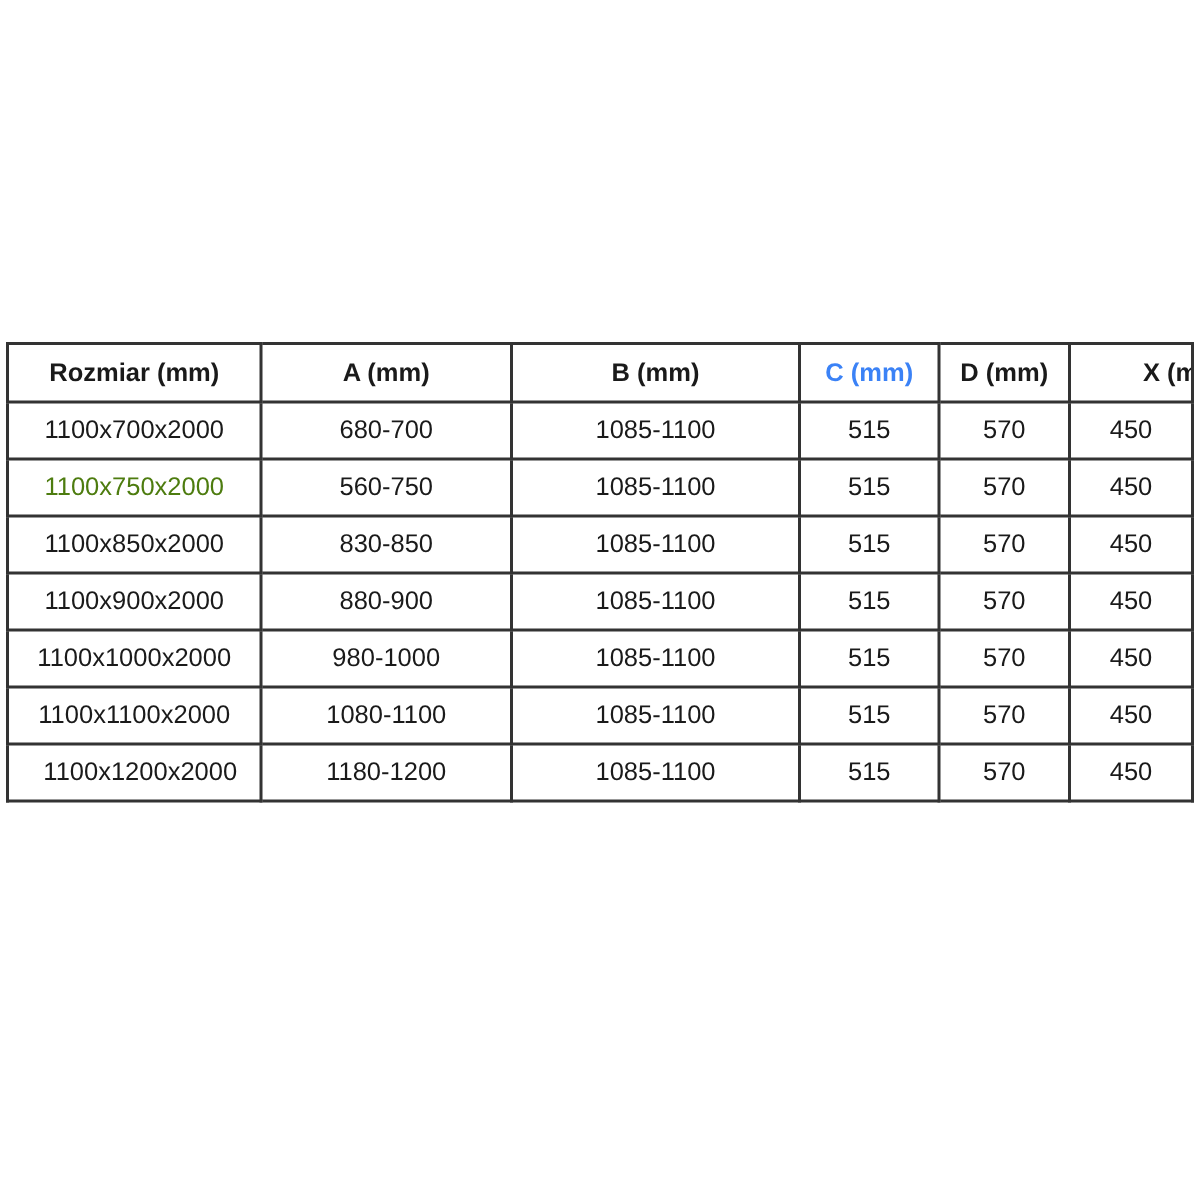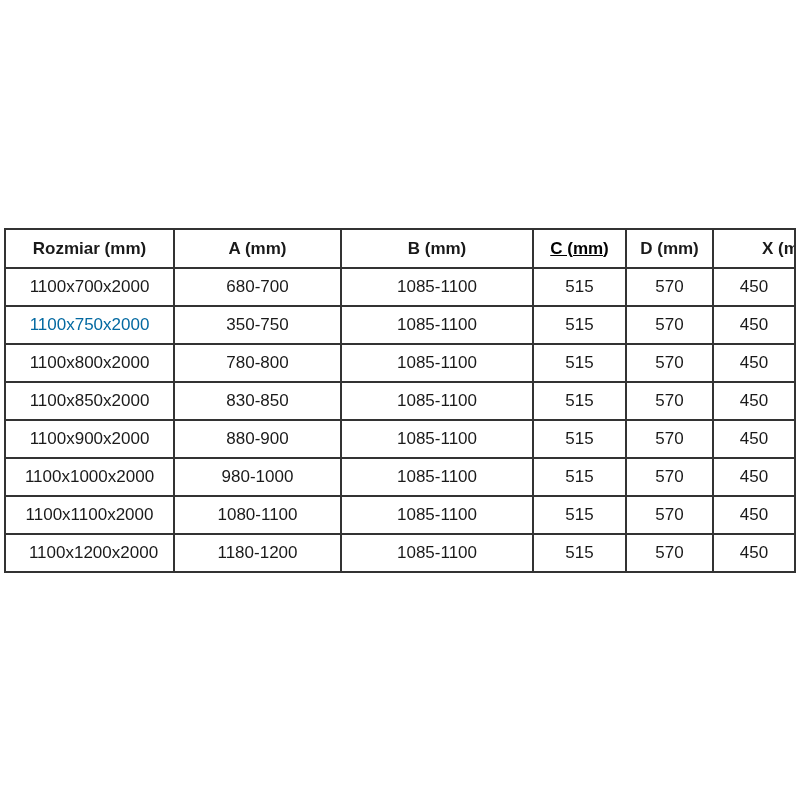--- a/index.html
+++ b/index.html
@@ -68,45 +68,37 @@
         <col class="c-b">
         <col class="c-c">
         <col class="c-d">
         <col class="c-x">
       </colgroup>
       <thead>
         <tr>
             <th style="border-color: rgb(51, 51, 51); color: rgb(26, 26, 26);">Rozmiar (mm)</th>
             <th style="border-color: rgb(51, 51, 51); color: rgb(26, 26, 26);">A (mm)</th>
             <th style="border-color: rgb(51, 51, 51); color: rgb(26, 26, 26);">B (mm)</th>
-            <th style="border-color: rgb(51, 51, 51); color: #000000; text-decoration: underline;">C (mm)</th>
+            <th style="border-color: rgb(51, 51, 51); color: #3b82f6;">C (mm)</th>
             <th style="border-color: rgb(51, 51, 51); color: rgb(26, 26, 26);">D (mm)</th>
             <th style="border-color: rgb(51, 51, 51); color: rgb(26, 26, 26); padding-left: 48px;">X (mm)</th>
           </tr>
       </thead>
       <tbody>
           <tr>
             <td style="border-color: rgb(51, 51, 51); color: rgb(26, 26, 26);">1100x700x2000</td>
             <td style="border-color: rgb(51, 51, 51); color: rgb(26, 26, 26);">680-700</td>
             <td style="border-color: rgb(51, 51, 51); color: rgb(26, 26, 26);">1085-1100</td>
             <td style="border-color: rgb(51, 51, 51); color: rgb(26, 26, 26);">515</td>
             <td style="border-color: rgb(51, 51, 51); color: rgb(26, 26, 26);">570</td>
             <td style="border-color: rgb(51, 51, 51); color: rgb(26, 26, 26);">450</td>
           </tr>
           <tr>
-            <td style="border-color: rgb(51, 51, 51); color: #0369a1;">1100x750x2000</td>
-            <td style="border-color: rgb(51, 51, 51); color: rgb(26, 26, 26);">350-750</td>
-            <td style="border-color: rgb(51, 51, 51); color: rgb(26, 26, 26);">1085-1100</td>
-            <td style="border-color: rgb(51, 51, 51); color: rgb(26, 26, 26);">515</td>
-            <td style="border-color: rgb(51, 51, 51); color: rgb(26, 26, 26);">570</td>
-            <td style="border-color: rgb(51, 51, 51); color: rgb(26, 26, 26);">450</td>
-          </tr>
-          <tr>
-            <td style="border-color: rgb(51, 51, 51); color: rgb(26, 26, 26);">1100x800x2000</td>
-            <td style="border-color: rgb(51, 51, 51); color: rgb(26, 26, 26);">780-800</td>
+            <td style="border-color: rgb(51, 51, 51); color: #4d7c0f;">1100x750x2000</td>
+            <td style="border-color: rgb(51, 51, 51); color: rgb(26, 26, 26);">560-750</td>
             <td style="border-color: rgb(51, 51, 51); color: rgb(26, 26, 26);">1085-1100</td>
             <td style="border-color: rgb(51, 51, 51); color: rgb(26, 26, 26);">515</td>
             <td style="border-color: rgb(51, 51, 51); color: rgb(26, 26, 26);">570</td>
             <td style="border-color: rgb(51, 51, 51); color: rgb(26, 26, 26);">450</td>
           </tr>
           <tr>
             <td style="border-color: rgb(51, 51, 51); color: rgb(26, 26, 26);">1100x850x2000</td>
             <td style="border-color: rgb(51, 51, 51); color: rgb(26, 26, 26);">830-850</td>
             <td style="border-color: rgb(51, 51, 51); color: rgb(26, 26, 26);">1085-1100</td>
             <td style="border-color: rgb(51, 51, 51); color: rgb(26, 26, 26);">515</td>

